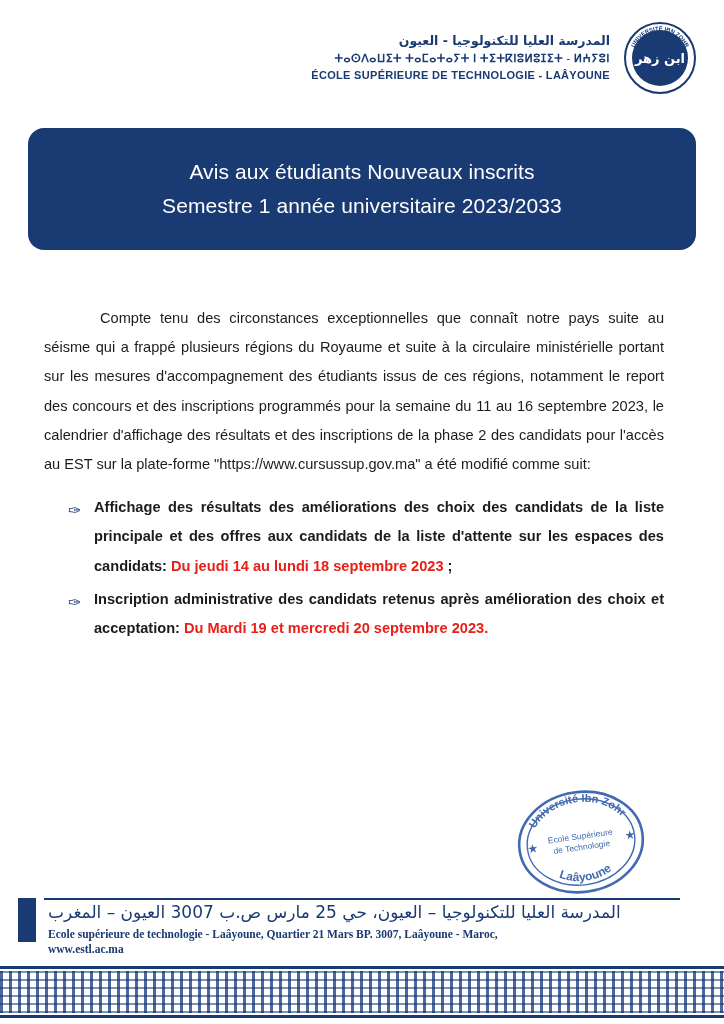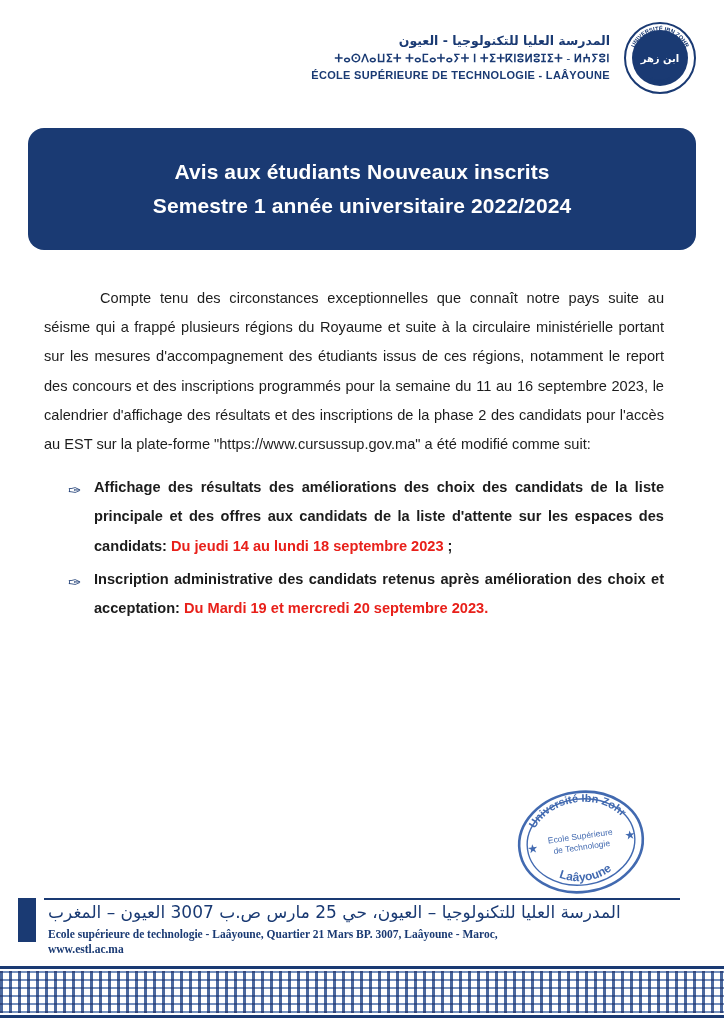--- a/index.html
+++ b/index.html
@@ -72,21 +72,21 @@
   .logo-inner {
     width: 56px;
     height: 56px;
     border-radius: 50%;
     background: #1a3a73;
     display: flex;
     align-items: center;
     justify-content: center;
     color: #ffffff;
     font-family: "DejaVu Sans", sans-serif;
-    font-size: 10px;
+    font-size: 13px;
     font-weight: bold;
   }
   .logo-ring-text {
     position: absolute;
     inset: 0;
     border-radius: 50%;
   }
   .logo-ring-text svg { width: 100%; height: 100%; display: block; }
 
   
@@ -100,29 +100,29 @@
     border-radius: 16px;
     display: flex;
     flex-direction: column;
     align-items: center;
     justify-content: center;
     gap: 10px;
     color: #ffffff;
   }
   .banner-line {
     font-size: 21px;
-    font-weight: bold;
+    font-weight: normal;
     letter-spacing: 0.1px;
     text-align: center;
   }
 
   
   .body-wrap {
     position: absolute;
-    top: 284px;
+    top: 304px;
     left: 44px;
     width: 620px;
   }
   .para {
     font-size: 14.6px;
     line-height: 2.0;
     color: #1c1c1c;
     text-align: justify;
     text-justify: inter-word;
     text-indent: 56px;
@@ -276,21 +276,21 @@
             <textPath href="#ringBot" startOffset="50%" text-anchor="middle">AGADIR</textPath>
           </text>
         </svg>
       </div>
       <div class="logo-inner">ابن زهر</div>
     </div>
   </div>
 
   <div class="banner">
     <div class="banner-line">Avis aux étudiants Nouveaux inscrits</div>
-    <div class="banner-line">Semestre 1 année universitaire 2022/2024</div>
+    <div class="banner-line">Semestre 1 année universitaire 2023/2033</div>
   </div>
 
   <div class="body-wrap">
     <p class="para">Compte tenu des circonstances exceptionnelles que connaît notre pays suite au séisme qui a frappé plusieurs régions du Royaume et suite à la circulaire ministérielle portant sur les mesures d'accompagnement des étudiants issus de ces régions, notamment le report des concours et des inscriptions programmés pour la semaine du 11 au 16 septembre 2023, le calendrier d'affichage des résultats et des inscriptions de la phase 2 des candidats pour l'accès au EST sur la plate-forme "https://www.cursussup.gov.ma" a été modifié comme suit:</p>
 
     <div class="bullets">
 
       <div class="bullet">
         <span class="marker">✑</span>
         <span class="blk">Affichage des résultats des améliorations des choix des candidats de la liste principale et des offres aux candidats de la liste d'attente sur les espaces des candidats: </span><span class="red">Du jeudi 14 au lundi 18 septembre 2023</span><span class="blk"> ;</span>

